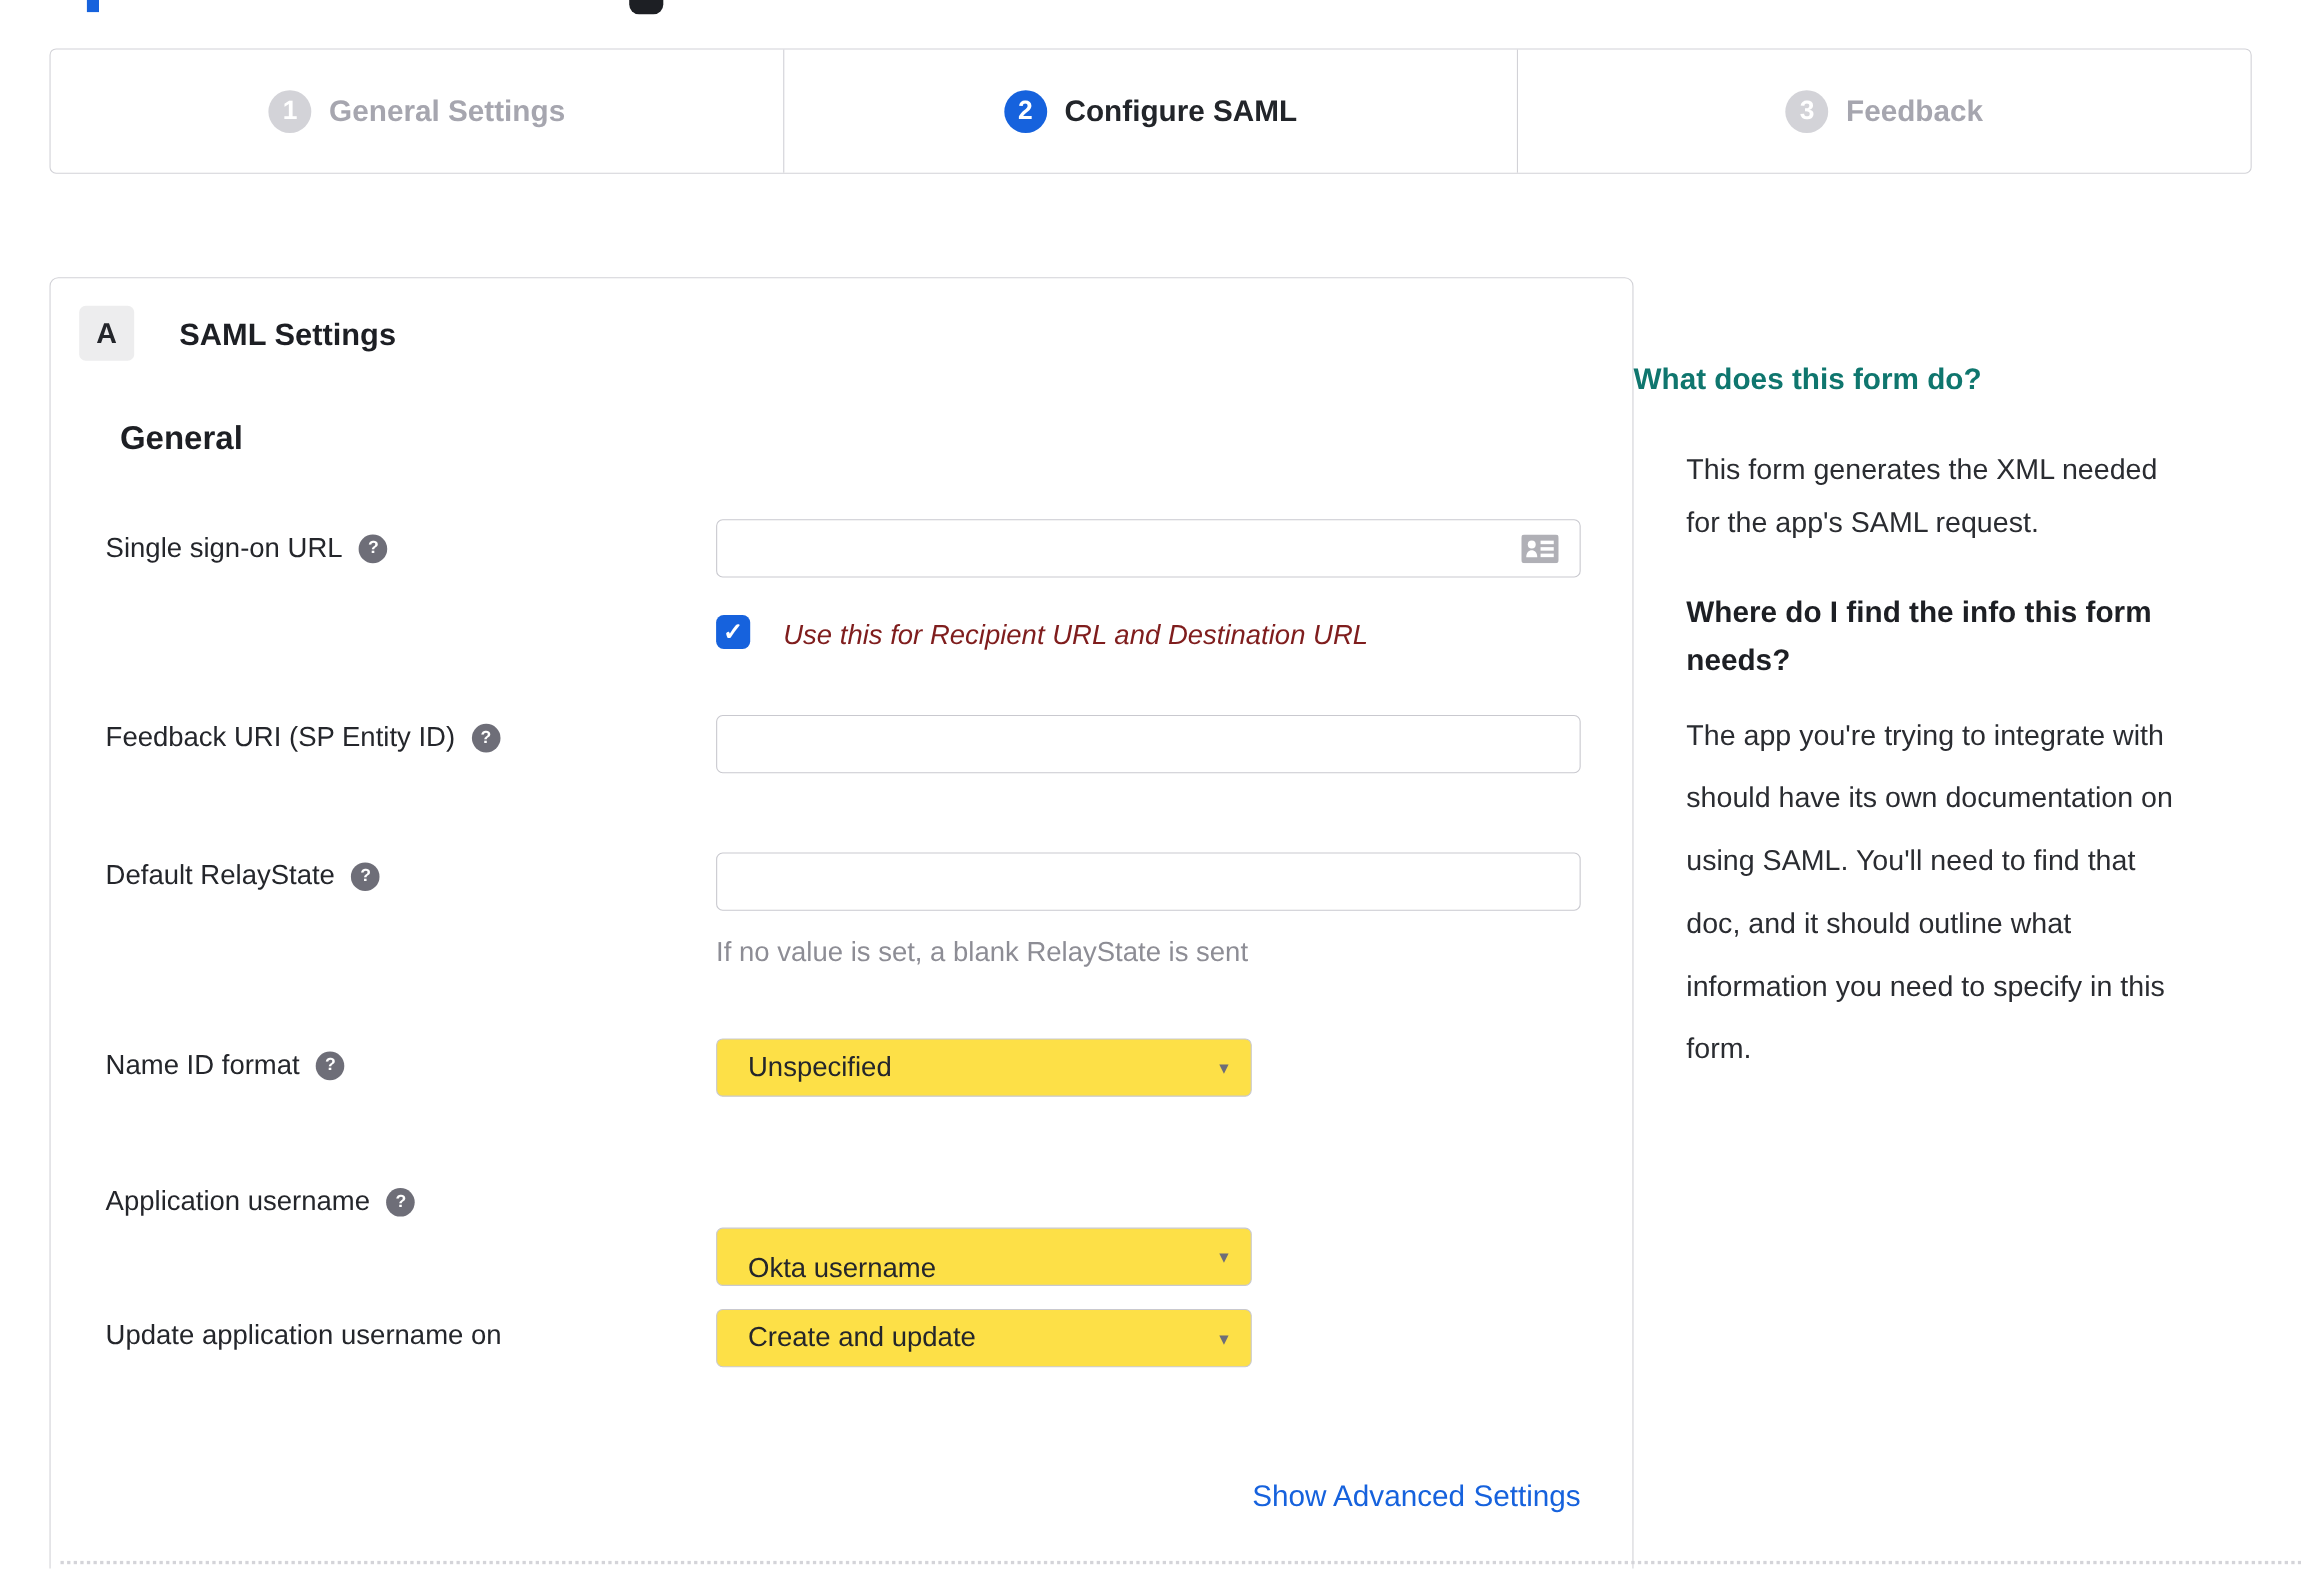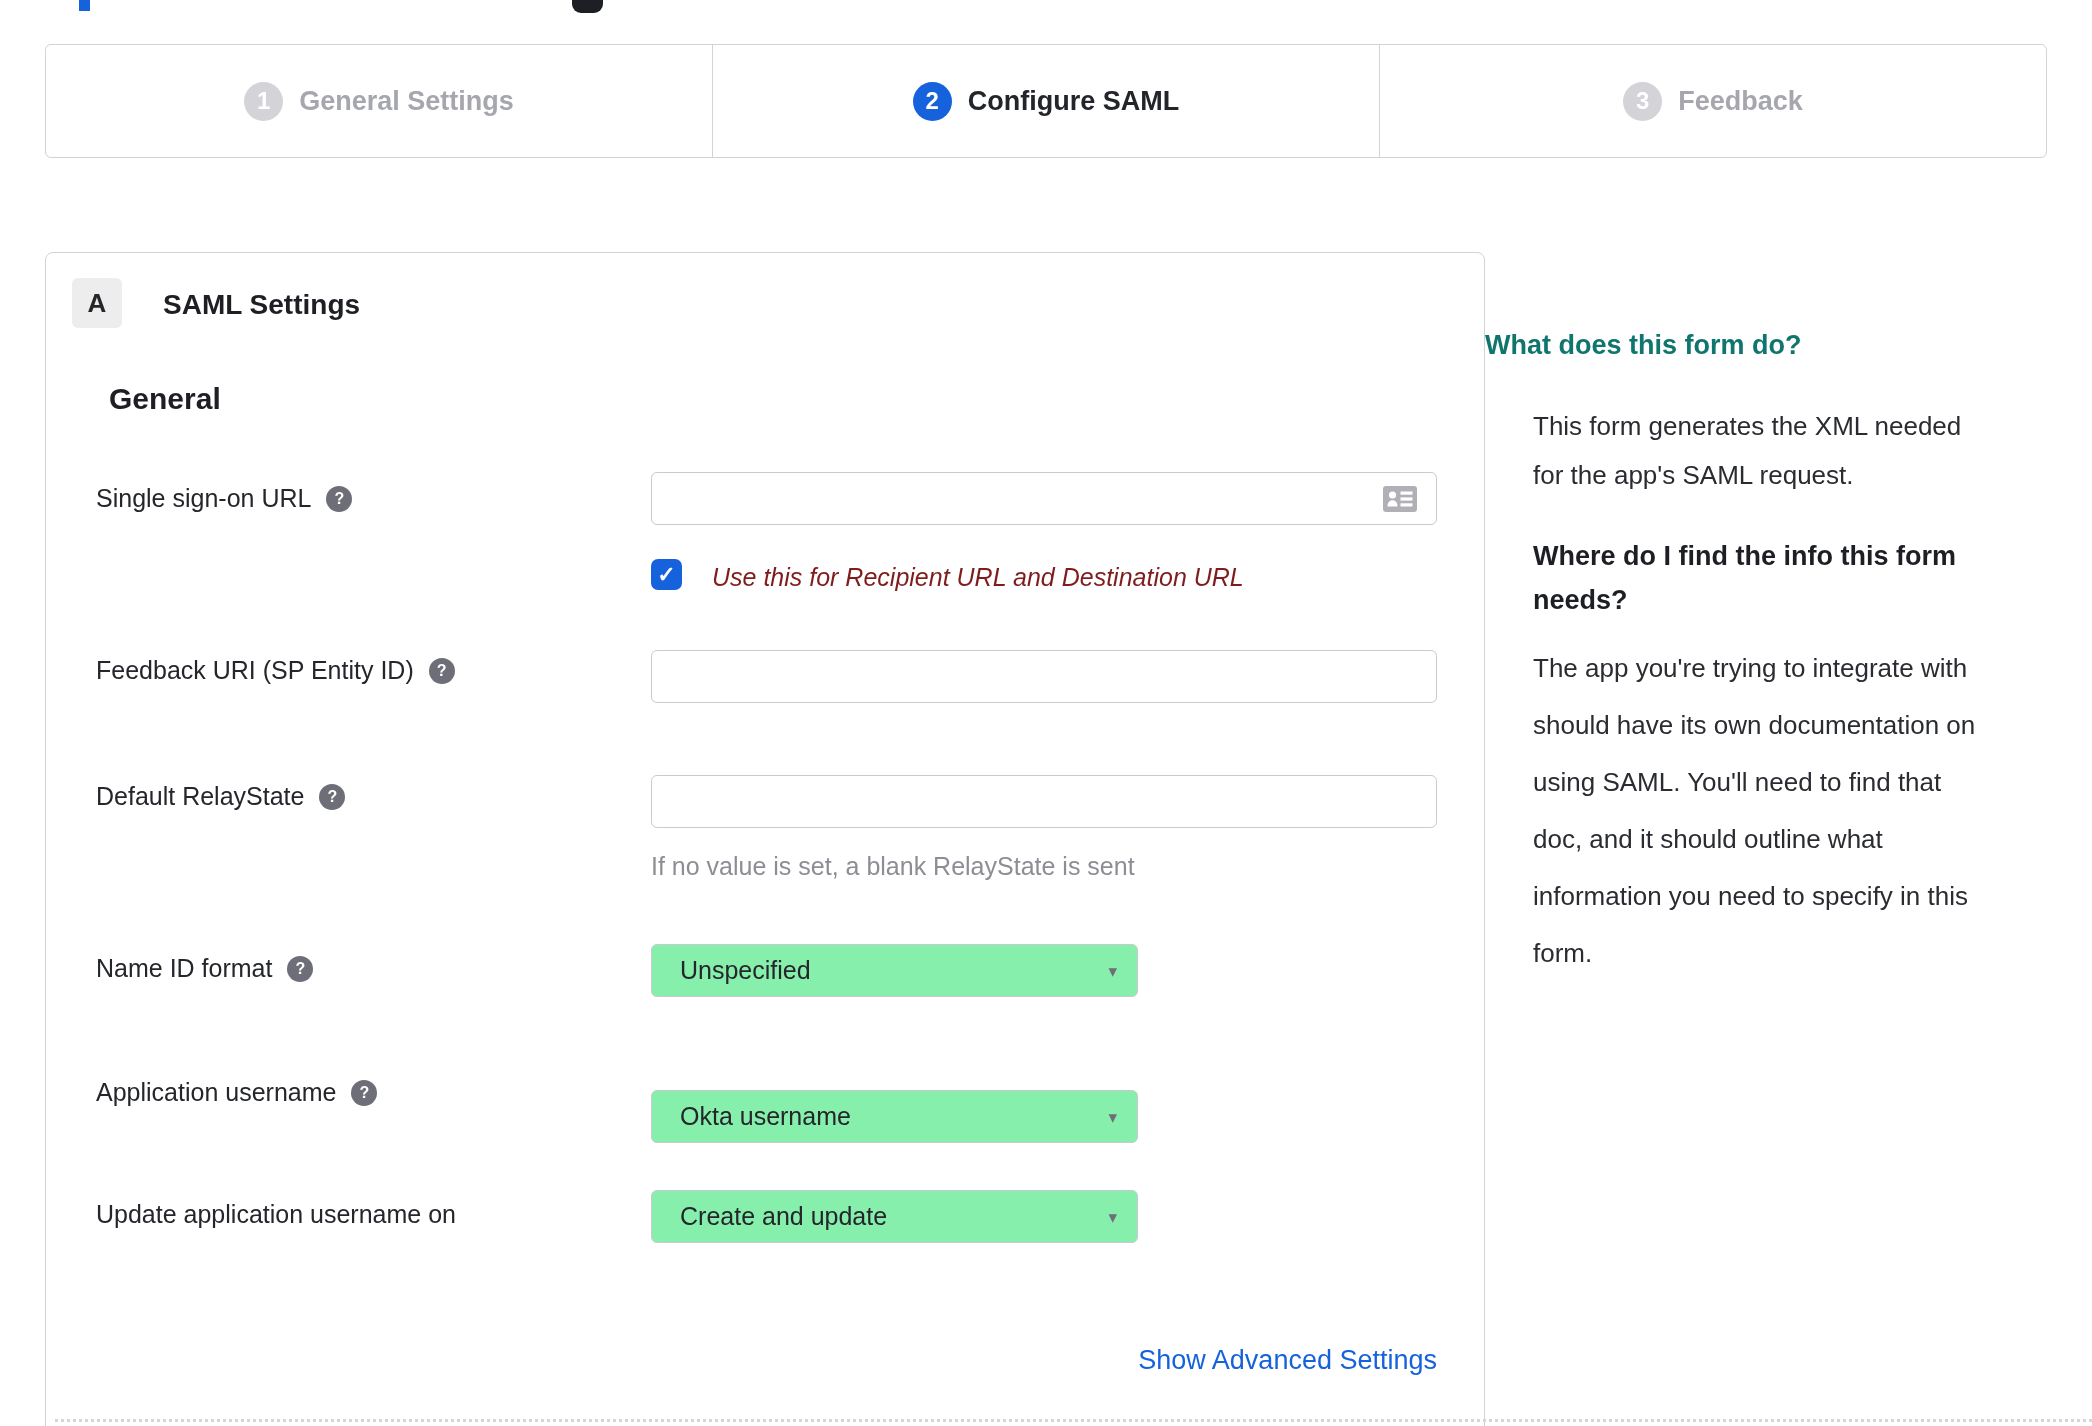--- a/index.html
+++ b/index.html
@@ -79,24 +79,24 @@
     position:absolute;left:651px;top:559px;width:31px;height:31px;
     background:#1662dd;border-radius:7px;cursor:pointer;
     display:flex;align-items:center;justify-content:center;
     color:#fff;font-size:22px;font-weight:bold;line-height:1;
   }
   .checkbox-label{
     position:absolute;left:712px;top:563px;font-size:25px;color:#7f1d1d;font-style:italic;
   }
   .select{
     position:absolute;left:651px;width:487px;height:53px;box-sizing:border-box;
-    border:1px solid #c9c9cf;border-radius:6px;background:#86efac;cursor:pointer;
+    border:1px solid #c9c9cf;border-radius:6px;background:#fde047;cursor:pointer;
     display:flex;align-items:center;padding:0 28px;font-size:25px;color:#24262b;
   }
-  .s4{top:944px;} .s5{top:1090px;} .s6{top:1190px;}
+  .s4{top:944px;} .s5{top:1116px;align-items:flex-end;} .s6{top:1190px;}
   .select .caret{
     position:absolute;right:20px;top:50%;transform:translateY(-50%);
     color:#6e6e78;font-size:17px;
   }
   .advanced-link{
     position:absolute;left:651px;top:1345px;width:786px;text-align:right;
     font-size:27px;color:#1662dd;cursor:pointer;text-decoration:none;
   }
   .sb-heading1{position:absolute;left:1485px;top:330px;font-size:27px;font-weight:bold;color:#0f766e;}
   .sb-para1{position:absolute;left:1533px;top:402px;font-size:26px;color:#2a2c31;line-height:49px;white-space:pre-line;}

